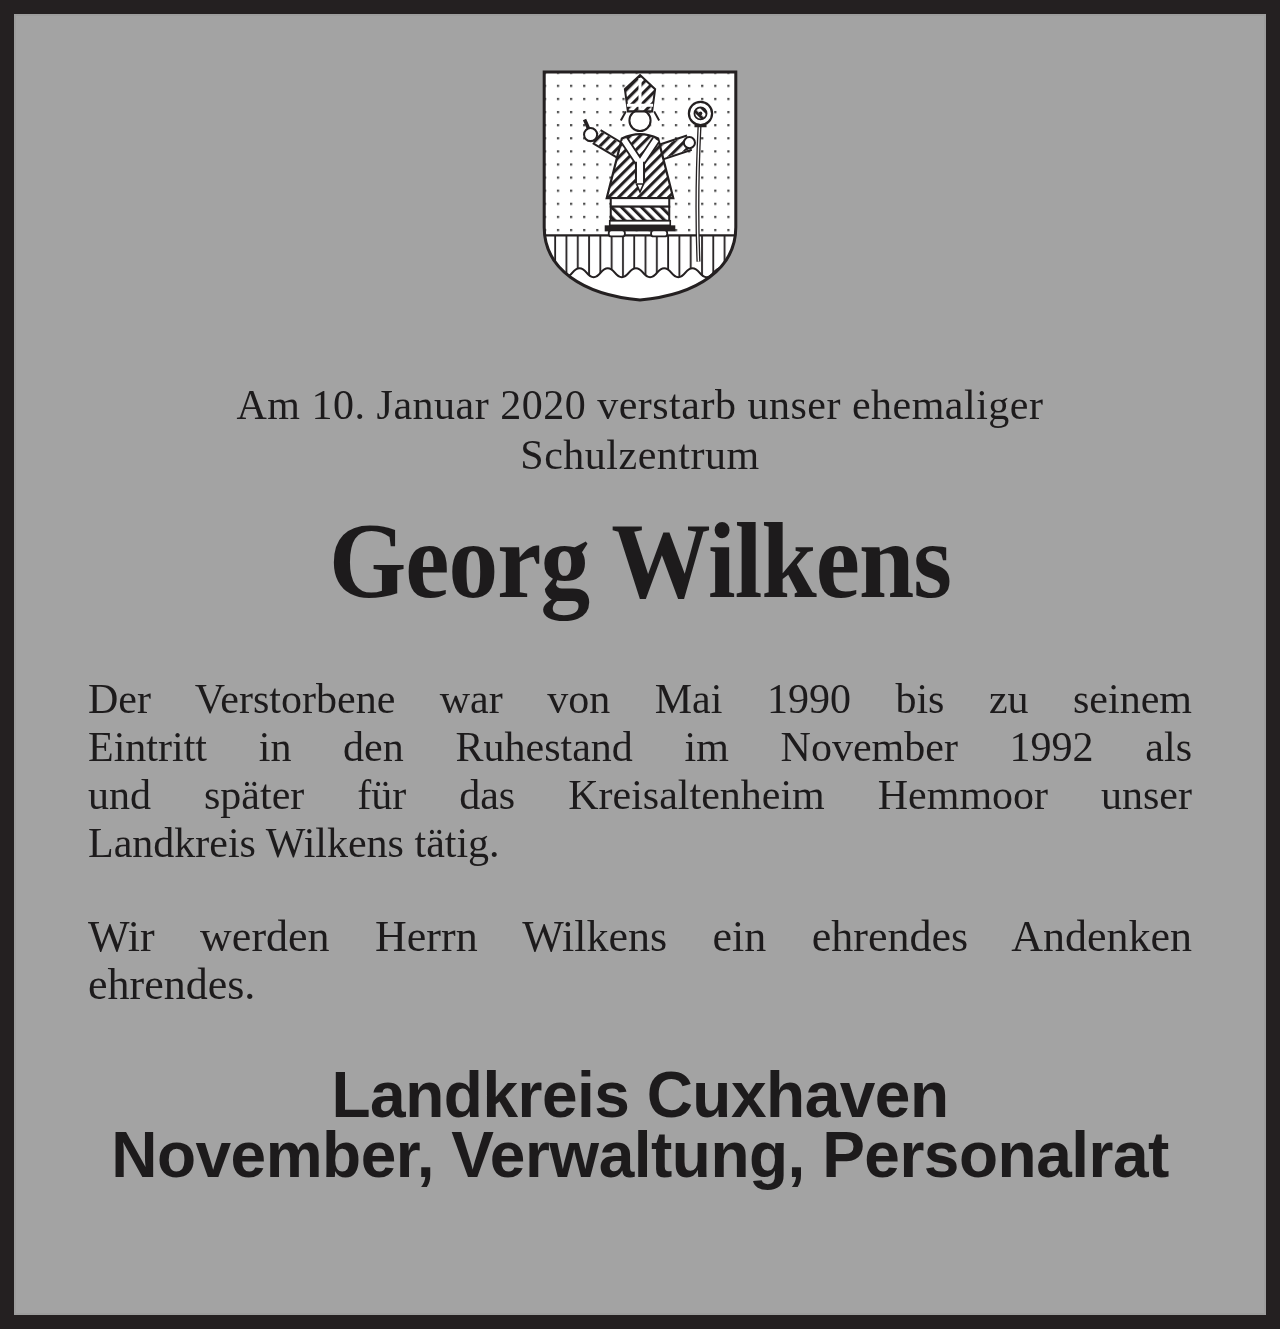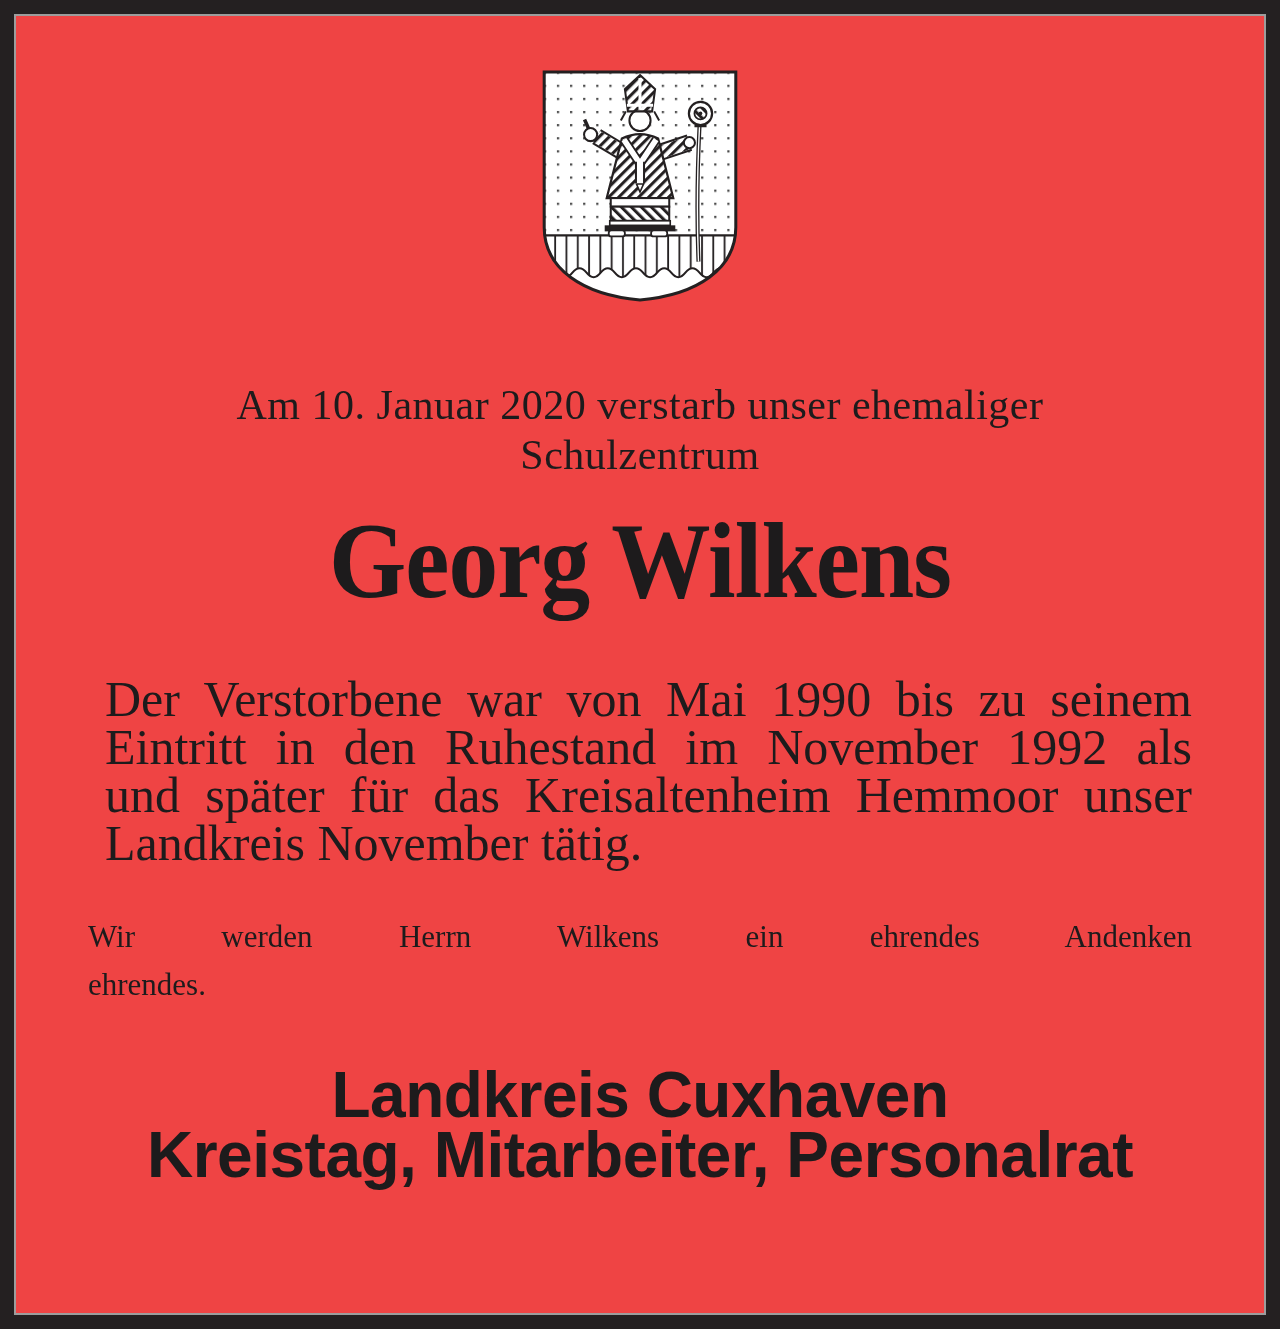--- a/index.html
+++ b/index.html
@@ -3,21 +3,21 @@
 <meta charset="utf-8">
 <style>
   :root{
     --frame:#242021;
     --ink:#1d1b1c;
   }
   html,body{margin:0;padding:0;background:var(--frame);}
   .sheet{
     width:1280px;height:1329px;box-sizing:border-box;
     border:14px solid var(--frame);
-    background:#ef4444;
+    background:#a3a3a3;
     box-shadow: inset 0 0 0 2px #9d9d9d;
     overflow:hidden;
     font-family:"Liberation Serif","DejaVu Serif",serif;
     color:var(--ink);
   }
   .content{width:1104px;margin:0 auto;}
   .crest{display:block;margin:52px auto 0 auto;width:204px;height:240px;}
   .intro{
     margin-top:74px;
     text-align:center;
@@ -27,22 +27,22 @@
   .name{
     margin-top:20px;
     text-align:center;
     font-weight:bold;
     font-size:108px;line-height:121px;
     transform:scaleX(0.92);
     transform-origin:50% 50%;
     letter-spacing:-1px;
     white-space:nowrap;
   }
-  .para{margin-top:54px;font-size:50px;line-height:48px;margin-left:17px;}
-  .para2{margin-top:46px;font-size:31px;line-height:48px;}
+  .para{margin-top:54px;font-size:42px;line-height:48px;}
+  .para2{margin-top:46px;font-size:44px;line-height:48px;}
   .jline{text-align:justify;text-align-last:justify;}
   .lline{text-align:left;}
   .signature{
     margin-top:56px;
     text-align:center;
     font-family:"Liberation Sans","DejaVu Sans",sans-serif;
     font-weight:bold;
     font-size:64px;line-height:60px;
     letter-spacing:-0.5px;
   }
@@ -136,27 +136,27 @@
       <div>Am 10. Januar 2020 verstarb unser ehemaliger</div>
       <div>Schulzentrum</div>
     </div>
 
     <div class="name">Georg Wilkens</div>
 
     <div class="para">
       <div class="jline">Der Verstorbene war von Mai 1990 bis zu seinem</div>
       <div class="jline">Eintritt in den Ruhestand im November 1992 als</div>
       <div class="jline">und später für das Kreisaltenheim Hemmoor unser</div>
-      <div class="lline">Landkreis November tätig.</div>
+      <div class="lline">Landkreis Wilkens tätig.</div>
     </div>
 
     <div class="para2">
       <div class="jline">Wir werden Herrn Wilkens ein ehrendes Andenken</div>
       <div class="lline">ehrendes.</div>
     </div>
 
     <div class="signature">
       <div>Landkreis Cuxhaven</div>
-      <div>Kreistag, Mitarbeiter, Personalrat</div>
+      <div>November, Verwaltung, Personalrat</div>
     </div>
 
   </div>
 </div>
 
 </body></html>

